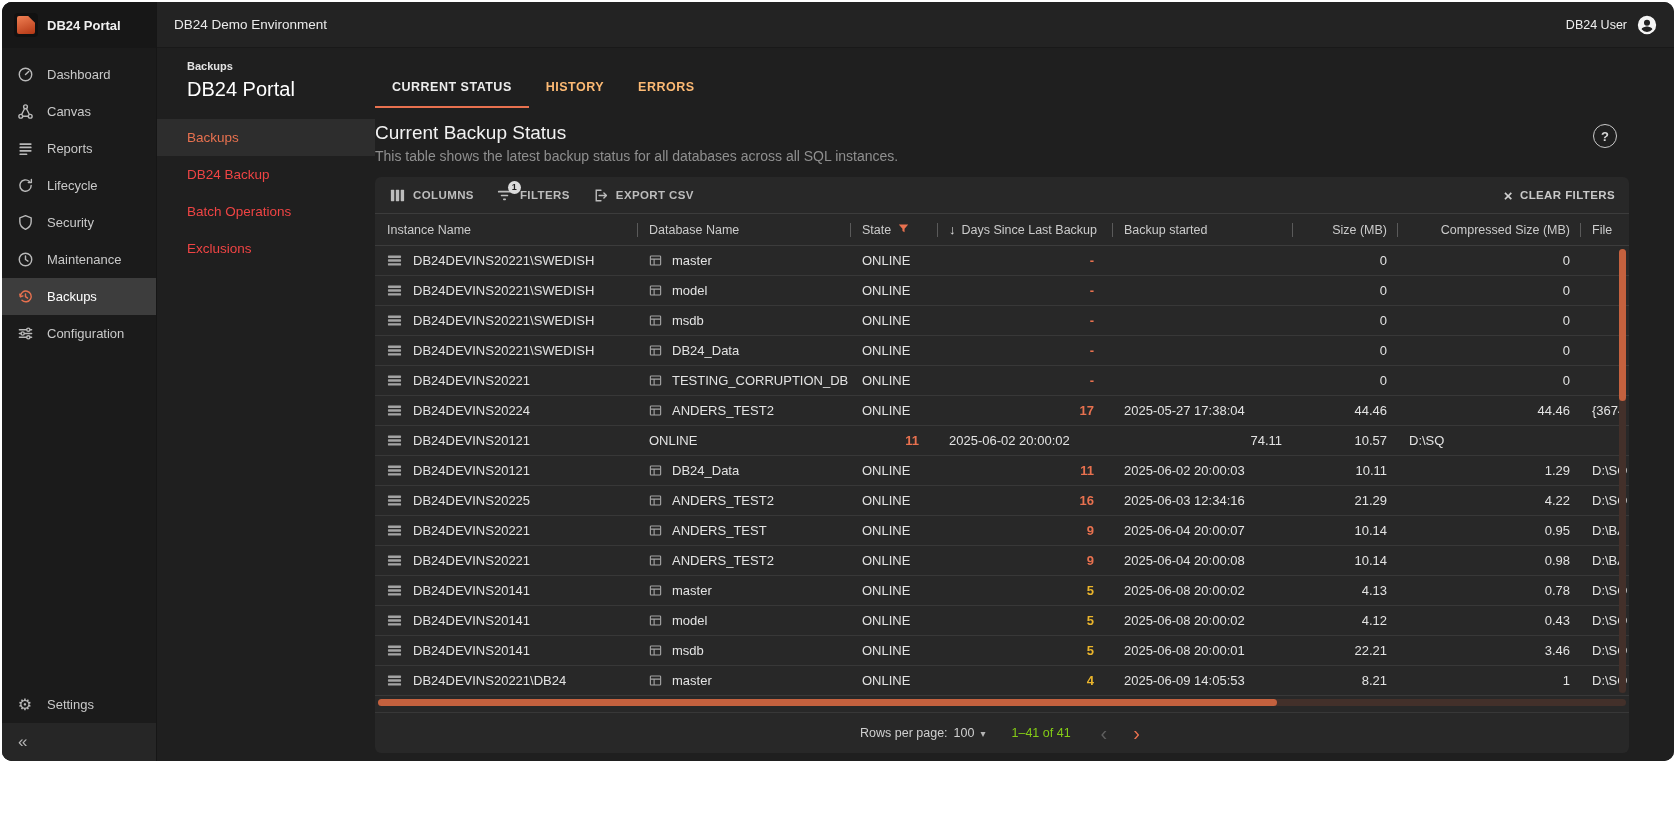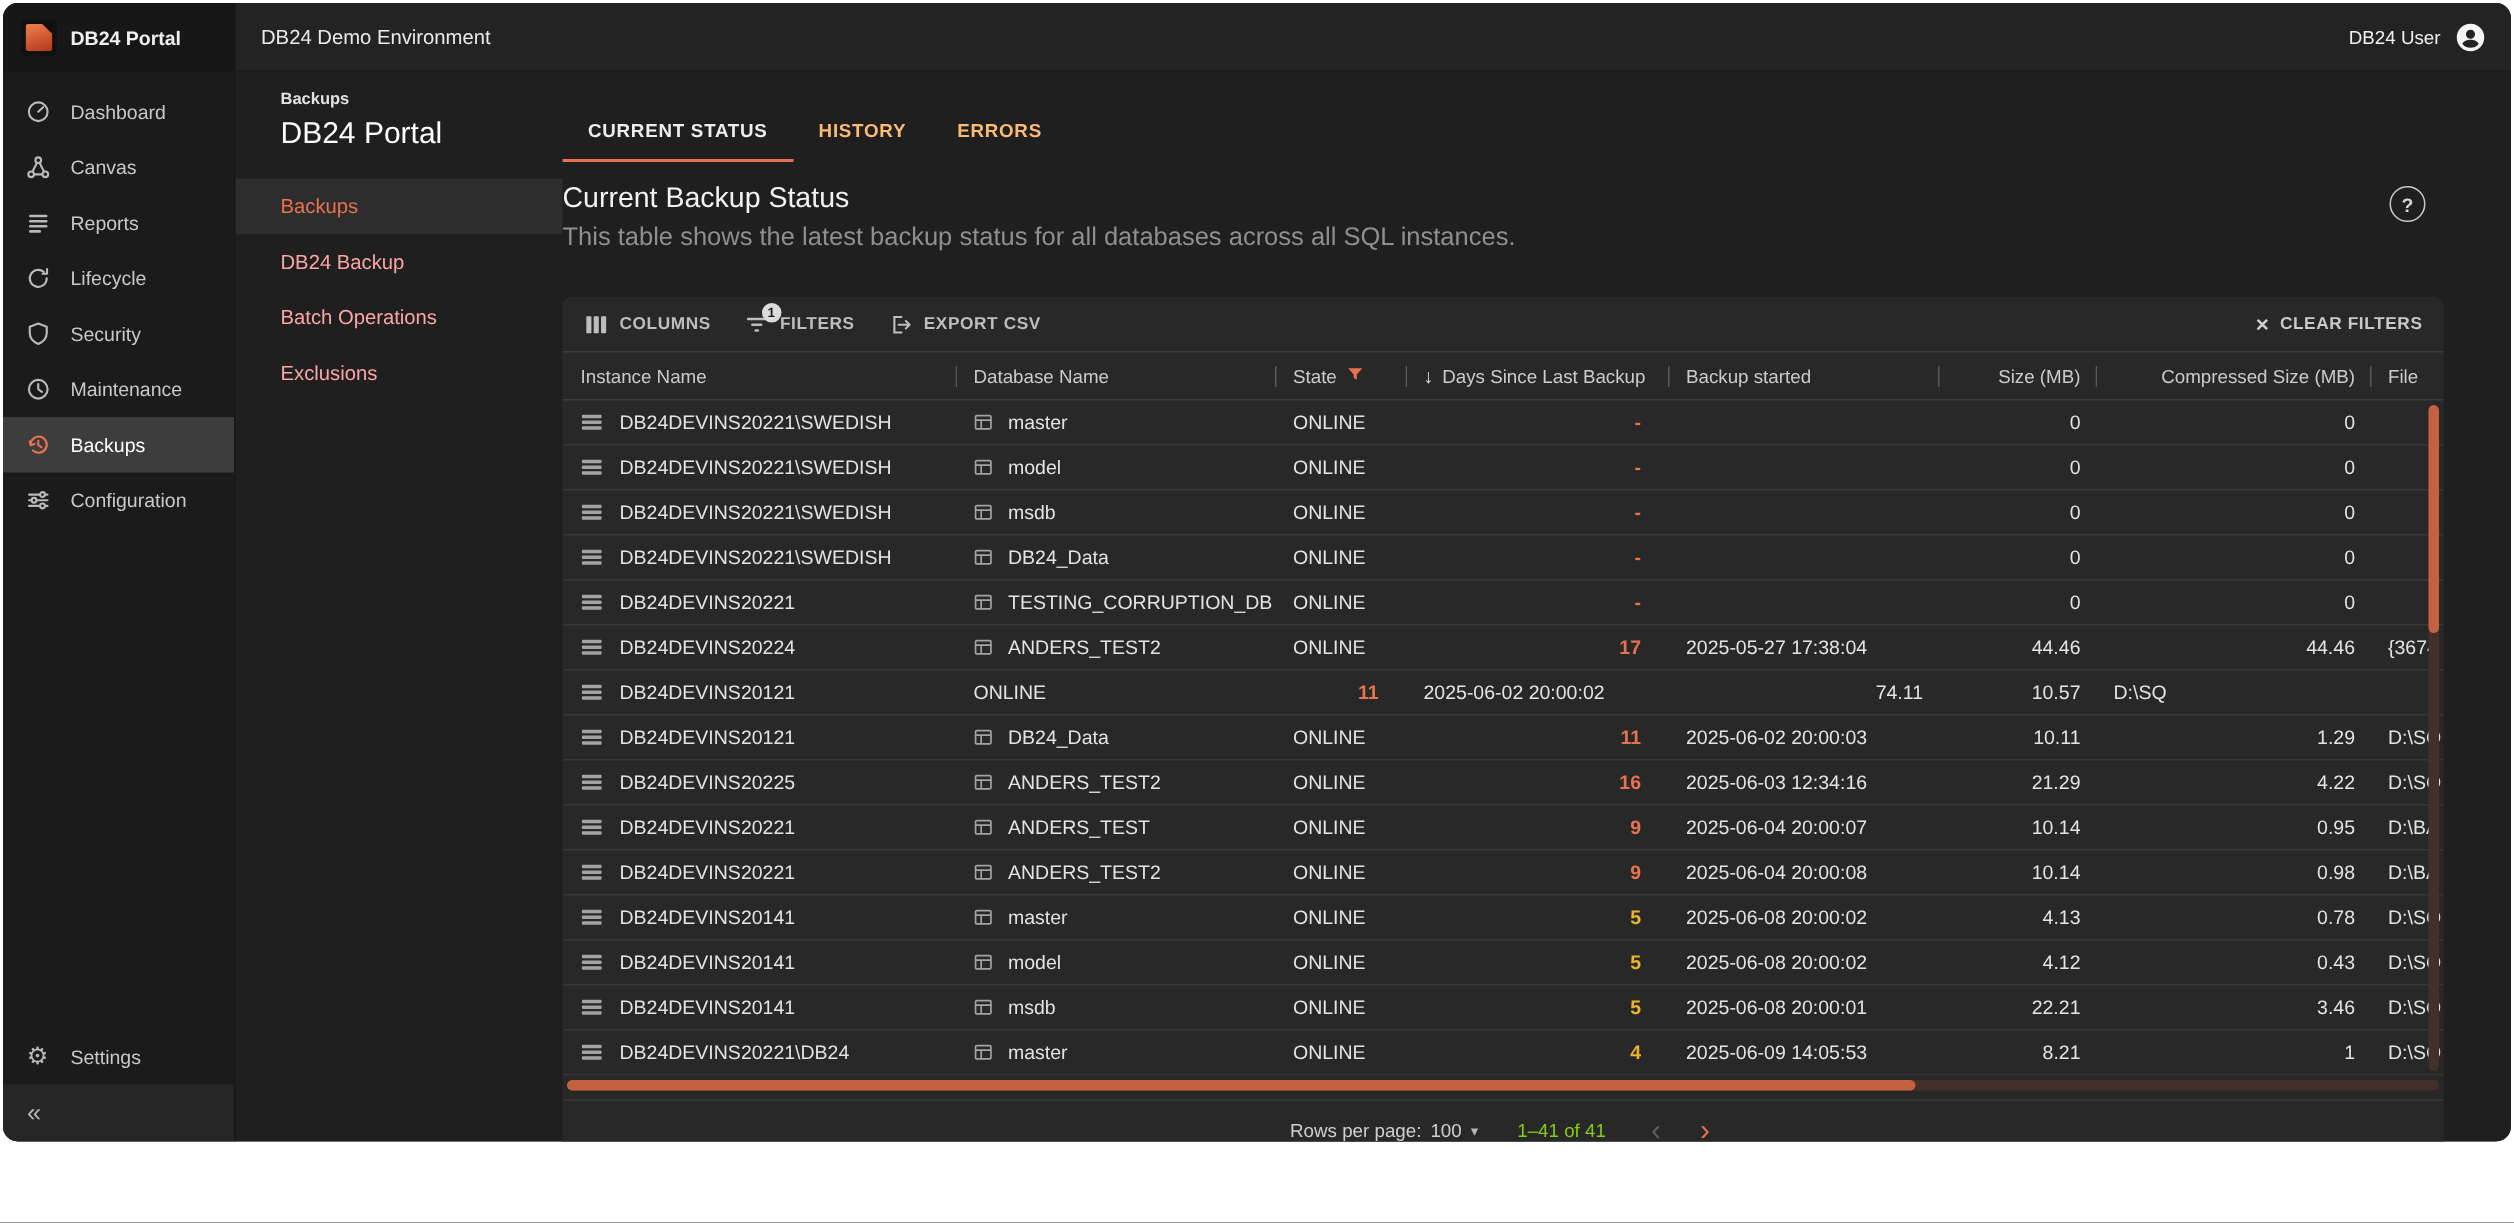--- a/index.html
+++ b/index.html
@@ -71,44 +71,44 @@
   }
   .topbar-user { display:flex; align-items:center; gap:9px; font-size:12.5px; color:#f0f0f0; cursor:pointer; }
   .avatar { width:22px; height:22px; color:#f5f5f5; }
   .content-body { flex:1; display:flex; min-height:0; background:#1f1f1f; }
   
   .subnav { width:218px; flex-shrink:0; padding-top:12px; }
   .breadcrumb { font-size:11px; font-weight:700; color:#e3e3e3; padding-left:30px; cursor:pointer; }
   .subnav-title { font-size:20px; font-weight:500; color:#ffffff; padding:6px 0 18px 30px; }
   .subnav-item {
     height:37px; display:flex; align-items:center;
-    padding-left:30px; font-size:13.5px; color:#fca5a5; cursor:pointer;
+    padding-left:30px; font-size:13.5px; color:#ef4444; cursor:pointer;
   }
   .subnav-item.active { background:#2d2d2d; color:#e8714f; }
   
   .main { flex:1; min-width:0; padding:22px 45px 0 0; }
   .tabs { display:flex; }
   .tab {
     padding:10px 17px 12px; font-size:12.5px; font-weight:600;
     letter-spacing:.5px; color:#fdba74; cursor:pointer;
     border-bottom:2px solid transparent; white-space:nowrap;
   }
   .tab.active { color:#ededed; border-bottom-color:#e8714f; }
   .page-head { margin-top:14px; position:relative; }
   .page-head h2 { font-size:19px; font-weight:500; color:#f2f2f2; }
-  .page-head p { font-size:17px; color:#8f8f8f; margin-top:4px; }
+  .page-head p { font-size:14px; color:#8f8f8f; margin-top:4px; }
   .help-btn {
     position:absolute; right:12px; top:2px;
     width:24px; height:24px; border-radius:50%;
     border:1.5px solid #c9c9c9; color:#d6d6d6;
     display:flex; align-items:center; justify-content:center;
     font-size:13px; font-weight:700; cursor:pointer;
   }
   
-  .panel { margin-top:30px; background:#282828; border-radius:6px; overflow:hidden; }
+  .panel { margin-top:13px; background:#282828; border-radius:6px; overflow:hidden; }
   .toolbar { height:36px; display:flex; align-items:center; gap:22px; padding:0 14px; }
   .tbtn {
     display:flex; align-items:center; gap:7px;
     font-size:11.5px; font-weight:600; letter-spacing:.4px;
     color:#bdbdbd; cursor:pointer; position:relative; white-space:nowrap;
   }
   .tbtn svg { display:block; }
   .tbtn .iconwrap { position:relative; width:17px; height:17px; }
   .badge {
     position:absolute; top:-6px; right:-8px;

